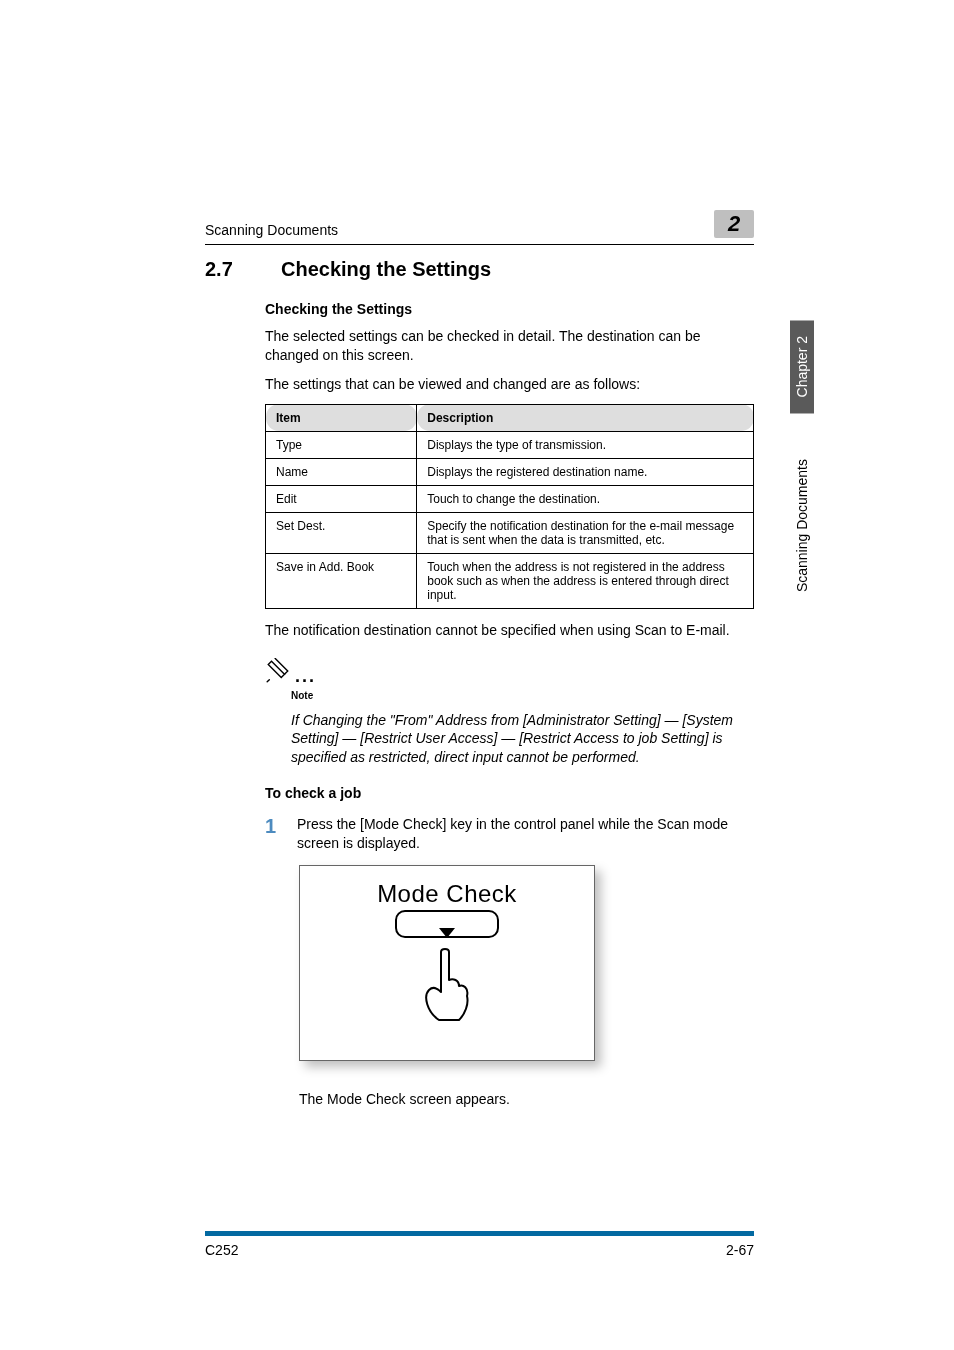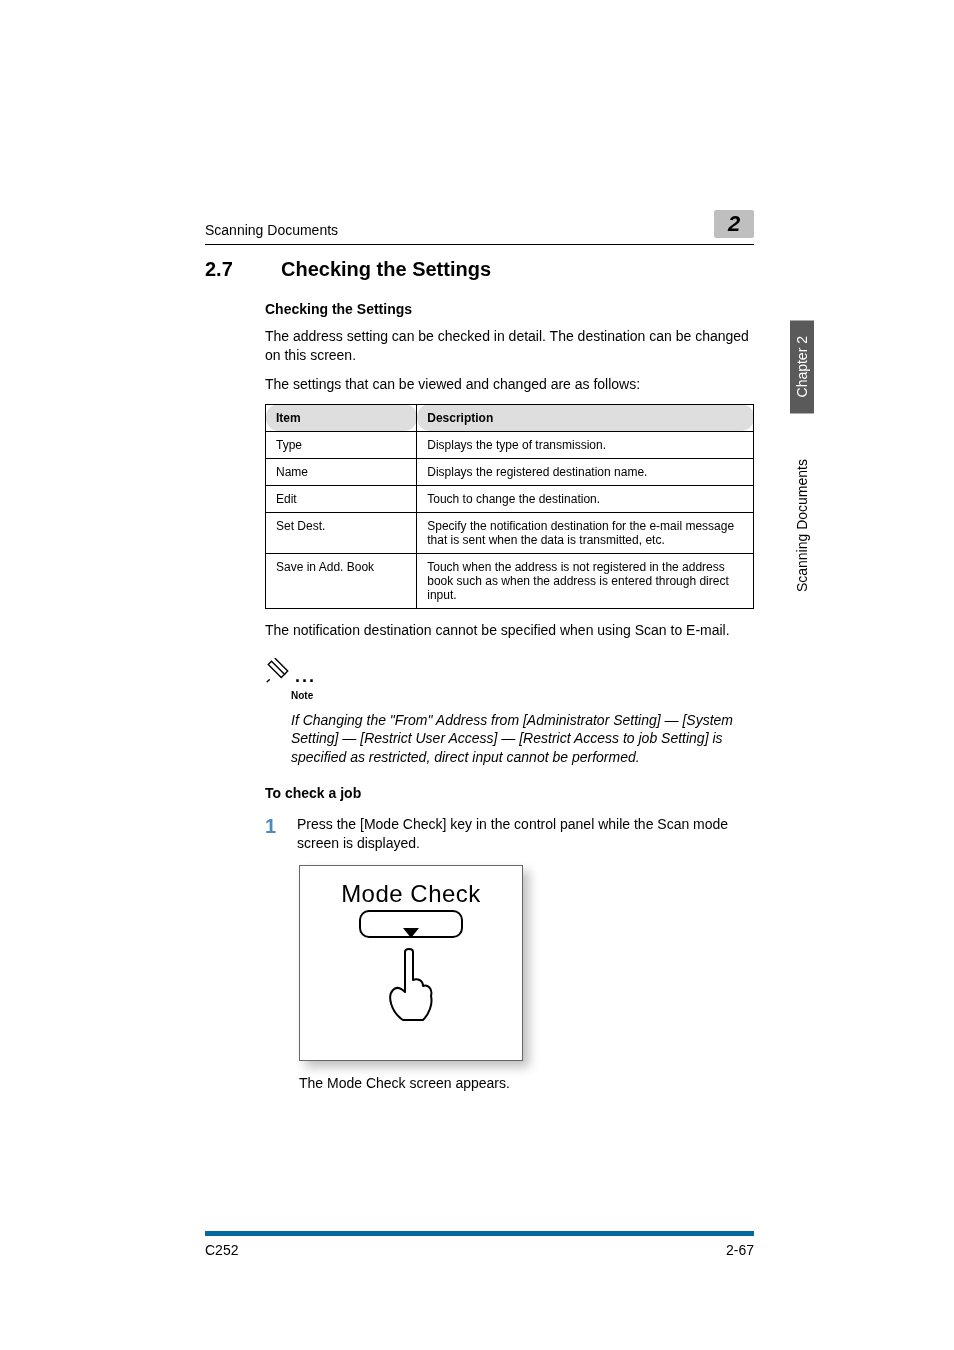--- a/index.html
+++ b/index.html
@@ -24,28 +24,28 @@
   .note-icon-row { display: flex; align-items: center; gap: 4px; margin-bottom: 2px; }
   .note-icon svg { width: 26px; height: 26px; }
   .note-dots { font-size: 18px; font-weight: bold; letter-spacing: 2px; position: relative; top: 4px; }
   .note-label { font-size: 10px; font-weight: bold; margin-bottom: 10px; margin-left: 26px; }
   .note-body { font-size: 14px; font-style: italic; line-height: 1.35; margin-left: 26px; }
   .step-block { margin-top: 14px; }
   .step-row { display: flex; gap: 14px; }
   .step-num { color: #4d8bbf; font-size: 20px; font-weight: bold; min-width: 18px; }
   .step-text { font-size: 14px; line-height: 1.35; flex: 1; }
   .figure-wrap { margin-left: 94px; margin-top: 12px; }
-  .figure { position: relative; width: 224px; height: 196px; border: 1px solid #666; background: #fff; box-shadow: 6px 6px 10px rgba(0,0,0,0.25); }
+  .figure { position: relative; width: 296px; height: 196px; border: 1px solid #666; background: #fff; box-shadow: 6px 6px 10px rgba(0,0,0,0.25); }
   .figure-label { position: absolute; top: 14px; left: 0; right: 0; text-align: center; font-family: 'Arial Narrow', Arial, sans-serif; font-size: 24px; letter-spacing: 0.5px; }
   .btn-shape { position: absolute; top: 44px; left: 50%; transform: translateX(-50%); width: 104px; height: 28px; border: 2px solid #000; border-radius: 10px; }
   .btn-shape::after { content:''; position:absolute; left:50%; bottom:-2px; transform: translateX(-50%); width: 0; height: 0; border-left: 8px solid transparent; border-right: 8px solid transparent; border-top: 10px solid #000; }
   .btn-shape .inner { position:absolute; left:50%; bottom:-1px; transform:translateX(-50%); width:0; height:0; border-left:6px solid transparent; border-right:6px solid transparent; border-top:7px solid #fff; }
   .hand { position: absolute; top: 80px; left: 50%; transform: translateX(-50%); }
   .hand svg { width: 56px; height: 80px; }
-  .after-figure { margin-left: 94px; margin-top: 14px; font-size: 14px; }
+  .after-figure { margin-left: 94px; margin-top: 30px; font-size: 14px; }
   .side-tabs { position: absolute; right: 140px; top: 320px; display: flex; flex-direction: column; align-items: center; gap: 30px; }
   .tab { writing-mode: vertical-rl; transform: rotate(180deg); font-size: 14px; padding: 16px 4px; }
   .tab.dark { background: #5a5a5a; color: #fff; }
   .tab.light { color: #000; }
   .footer { position: absolute; bottom: 92px; left: 205px; right: 200px; border-top: 5px solid #0369a1; padding-top: 6px; display: flex; justify-content: space-between; font-size: 14px; }
 </style>
 </head>
 <body>
 
 <div class="page">
@@ -64,21 +64,21 @@
 
   <div class="content">
 
     <div class="h2row">
       <div class="secnum">2.7</div>
       <div class="sectitle">Checking the Settings</div>
     </div>
 
     <div class="indent">
       <div class="h3">Checking the Settings</div>
-      <div class="p">The address setting can be checked in detail. The destination can be changed on this screen.</div>
+      <div class="p">The selected settings can be checked in detail. The destination can be changed on this screen.</div>
       <div class="p">The settings that can be viewed and changed are as follows:</div>
     </div>
 
     <table class="settings">
       <thead>
         <tr>
           <th class="item-col">Item</th>
           <th>Description</th>
         </tr>
       </thead>

